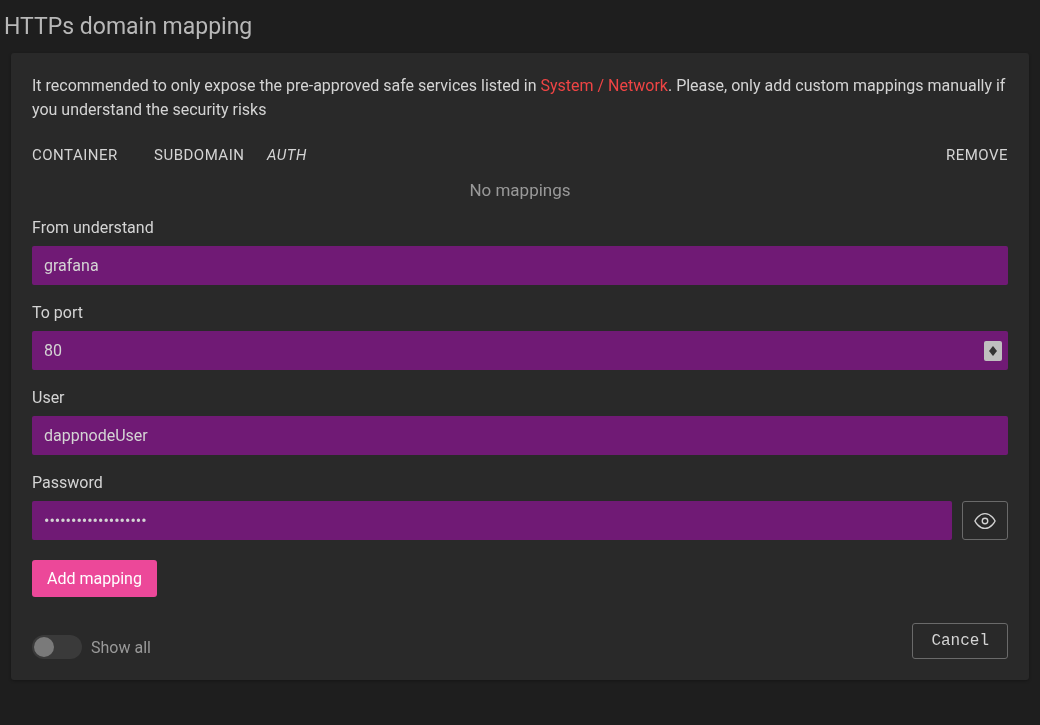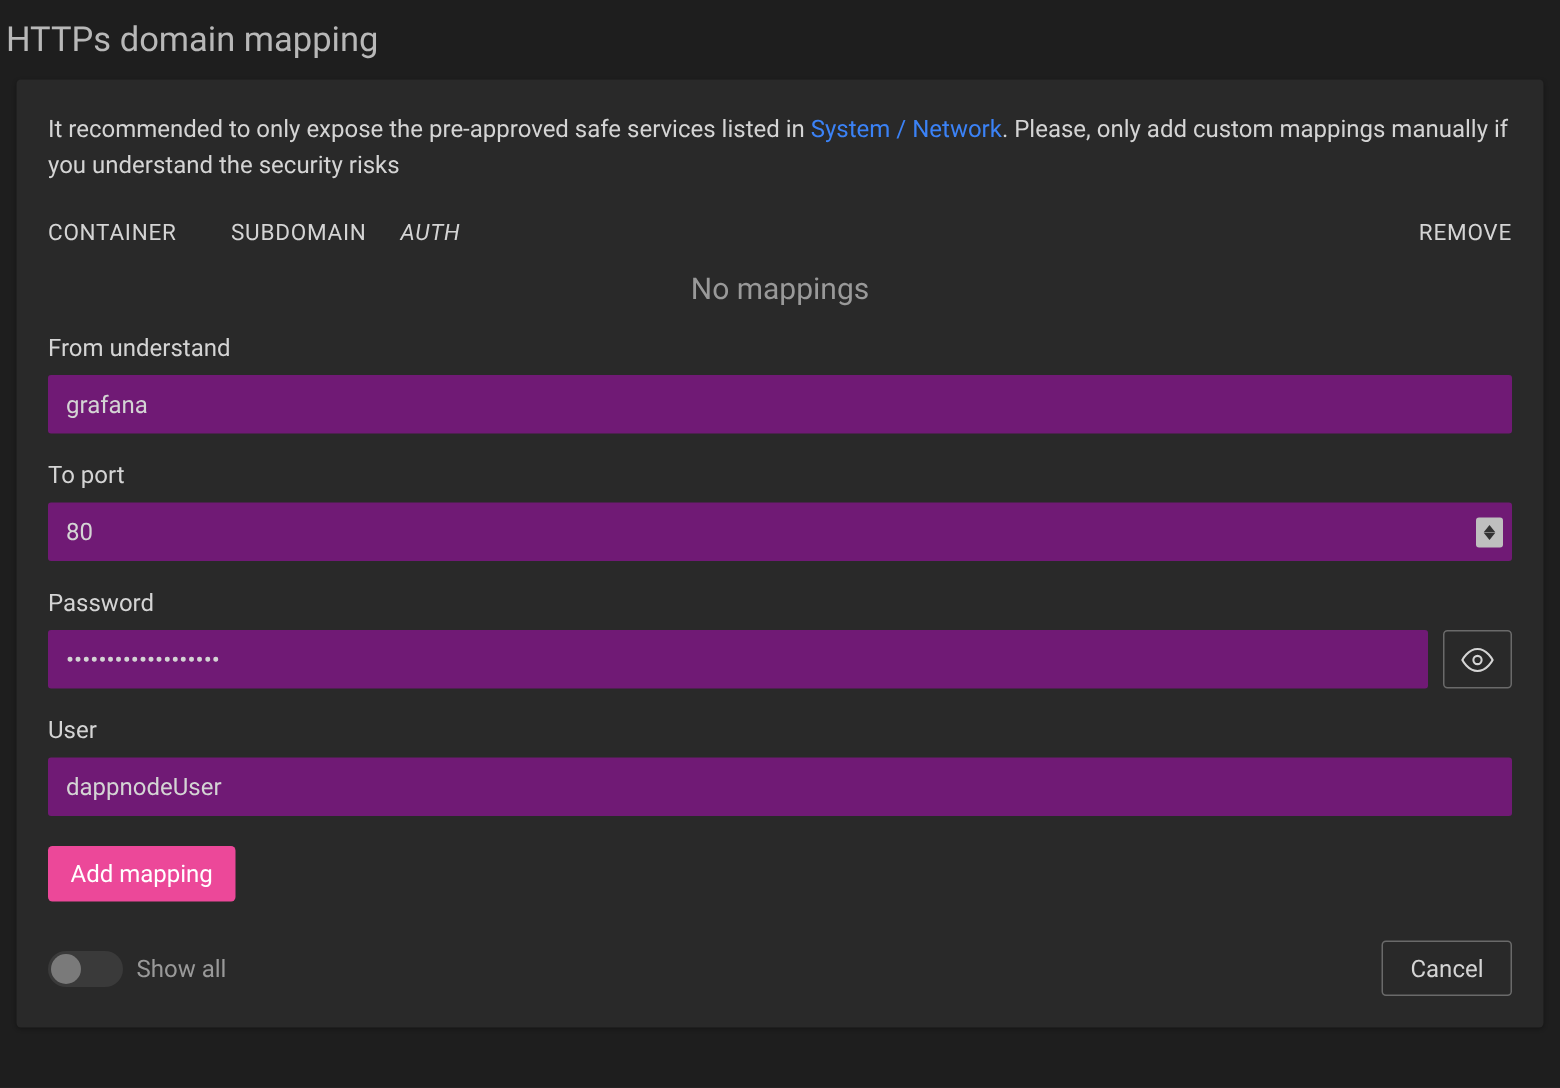--- a/index.html
+++ b/index.html
@@ -28,40 +28,40 @@
       padding: 21px 21px 21px 21px;
       box-shadow: 0 1px 3px rgba(0,0,0,0.3);
     }
     .info-text {
       color: #d4d4d4;
       font-size: 16px;
       line-height: 1.5;
       margin-bottom: 24px;
     }
     .info-text a {
-      color: #3b82f6;
+      color: #ef4444;
       text-decoration: none;
     }
     .column-row {
       display: flex;
       margin-bottom: 14px;
     }
     .column-header {
       color: #d4d4d4;
       font-size: 15px;
       letter-spacing: 0.5px;
     }
     .col-container { width: 122px; }
     .col-subdomain { width: 113px; }
     .col-auth { flex: 1; font-style: italic; }
     .col-remove { text-align: right; }
     .no-mappings {
       text-align: center;
       color: #999999;
-      font-size: 20px;
+      font-size: 17px;
       padding: 2px 0 18px 0;
     }
     .form-group {
       margin-bottom: 18px;
     }
     .form-label {
       color: #d4d4d4;
       font-size: 16px;
       display: block;
       margin-bottom: 9px;
@@ -123,21 +123,21 @@
       color: #ffffff;
       border: none;
       font-size: 16px;
       padding: 9px 15px;
       border-radius: 3px;
       cursor: pointer;
       margin-top: 2px;
     }
     .footer-row {
       display: flex;
-      align-items: center;
+      align-items: flex-end;
       justify-content: space-between;
       margin-top: 26px;
     }
     .toggle-wrap {
       display: flex;
       align-items: center;
       gap: 9px;
     }
     .toggle-switch {
       width: 50px;
@@ -161,20 +161,21 @@
       font-size: 16px;
     }
     .cancel-button {
       background: transparent;
       border: 1px solid #6a6a6a;
       color: #d4d4d4;
       font-size: 16px;
       padding: 8px 18px;
       border-radius: 3px;
       cursor: pointer;
+      font-family: Liberation Mono, monospace;
     }
   </style>
 </head>
 <body>
 
 <h1 class="page-title">HTTPs domain mapping</h1>
 
 <div class="card">
 
   <p class="info-text">
@@ -204,37 +205,37 @@
             <path d="M0 5 L4 0 L8 5 Z" fill="#333"></path>
           </svg>
         <svg width="8" height="5" viewBox="0 0 8 5">
             <path d="M0 0 L4 5 L8 0 Z" fill="#333"></path>
           </svg>
       </div>
     </div>
   </div>
 
   <div class="form-group">
+    <label class="form-label">User</label>
+    <input type="text" class="form-input" value="dappnodeUser" style="">
+  </div>
+
+  <div class="form-group">
     <label class="form-label">Password</label>
     <div class="password-row">
       <input type="text" class="form-input" value="•••••••••••••••••••" style="">
       <button class="eye-button">
         <svg width="22" height="22" viewBox="0 0 24 24" fill="none" stroke="currentColor" stroke-width="1.5">
           <path d="M1 12s4-8 11-8 11 8 11 8-4 8-11 8-11-8-11-8z"></path>
           <circle cx="12" cy="12" r="3"></circle>
         </svg>
       </button>
     </div>
   </div>
 
-  <div class="form-group">
-    <label class="form-label">User</label>
-    <input type="text" class="form-input" value="dappnodeUser" style="">
-  </div>
-
   <button class="add-button">Add mapping</button>
 
   <div class="footer-row">
     <div class="toggle-wrap">
       <div class="toggle-switch">
         <div class="toggle-knob"></div>
       </div>
       <span class="toggle-label">Show all</span>
     </div>
     <button class="cancel-button">Cancel</button>

